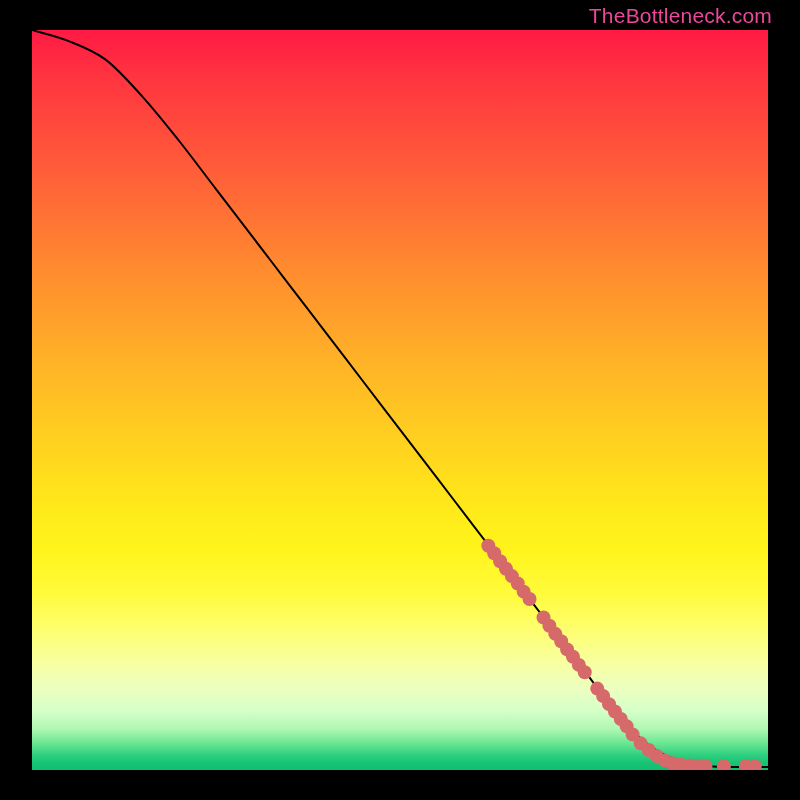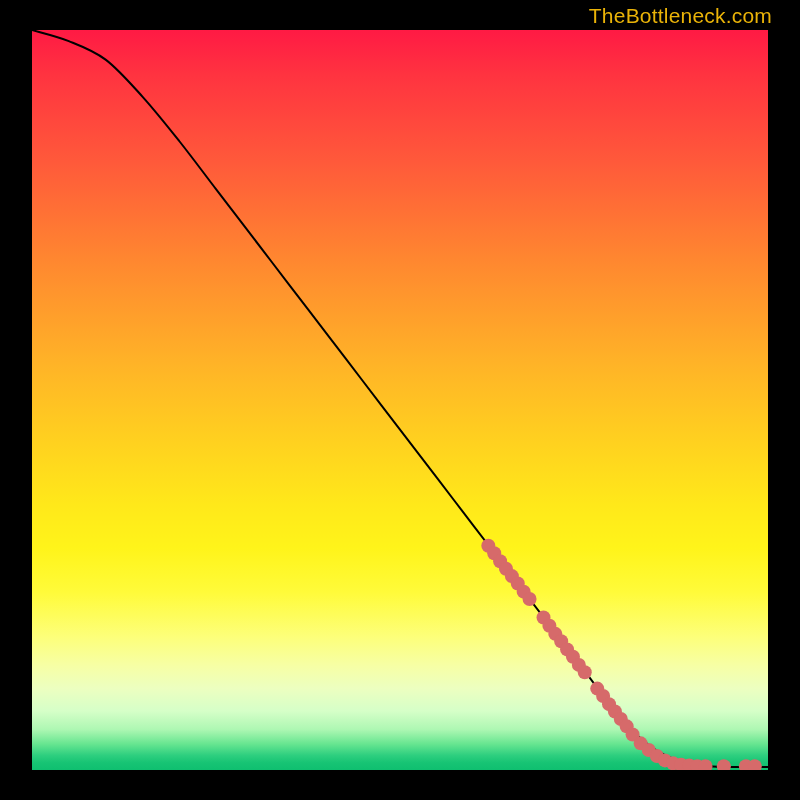--- a/index.html
+++ b/index.html
@@ -59,21 +59,21 @@
     position: absolute;
     left: 0;
     top: 0;
     width: 100%;
     height: 100%;
   }
   .watermark {
     position: absolute;
     top: 4px;
     right: 28px;
-    color: #eab308;
+    color: #ec4899;
     font-size: 21px;
     font-weight: 500;
     letter-spacing: 0.2px;
     user-select: none;
   }
 </style>
 </head>
 <body>
 
 <div class="frame">

